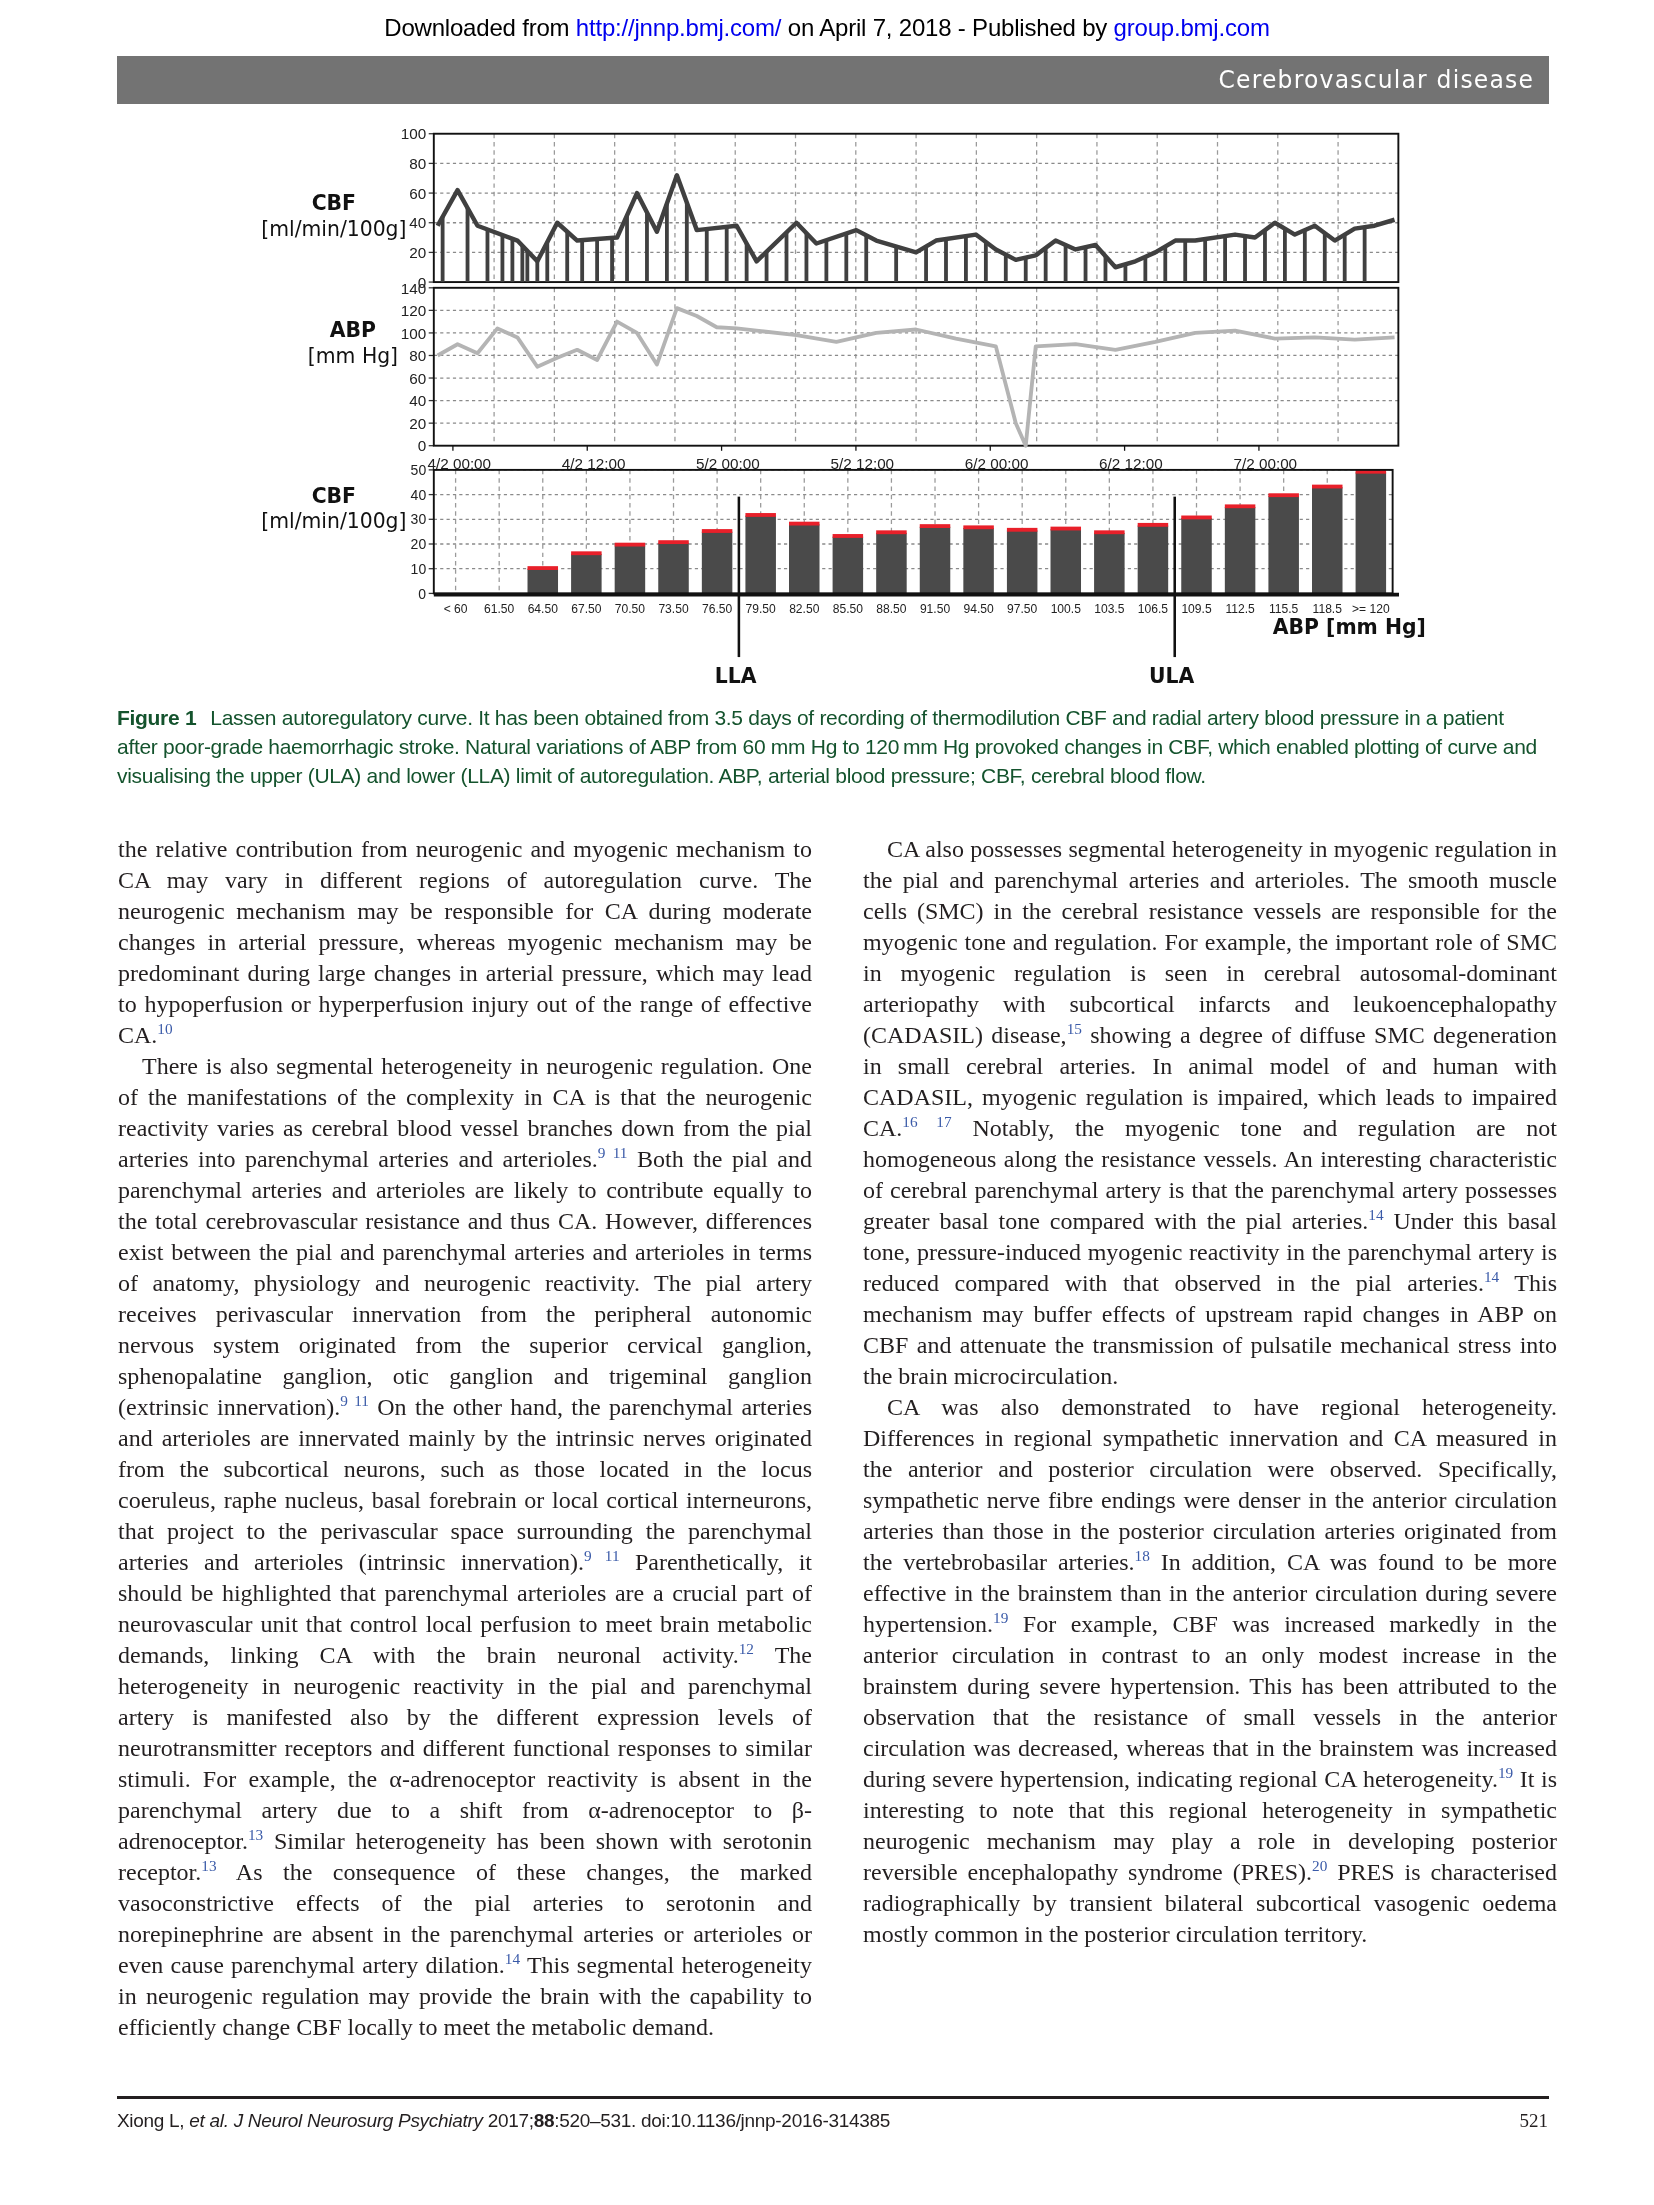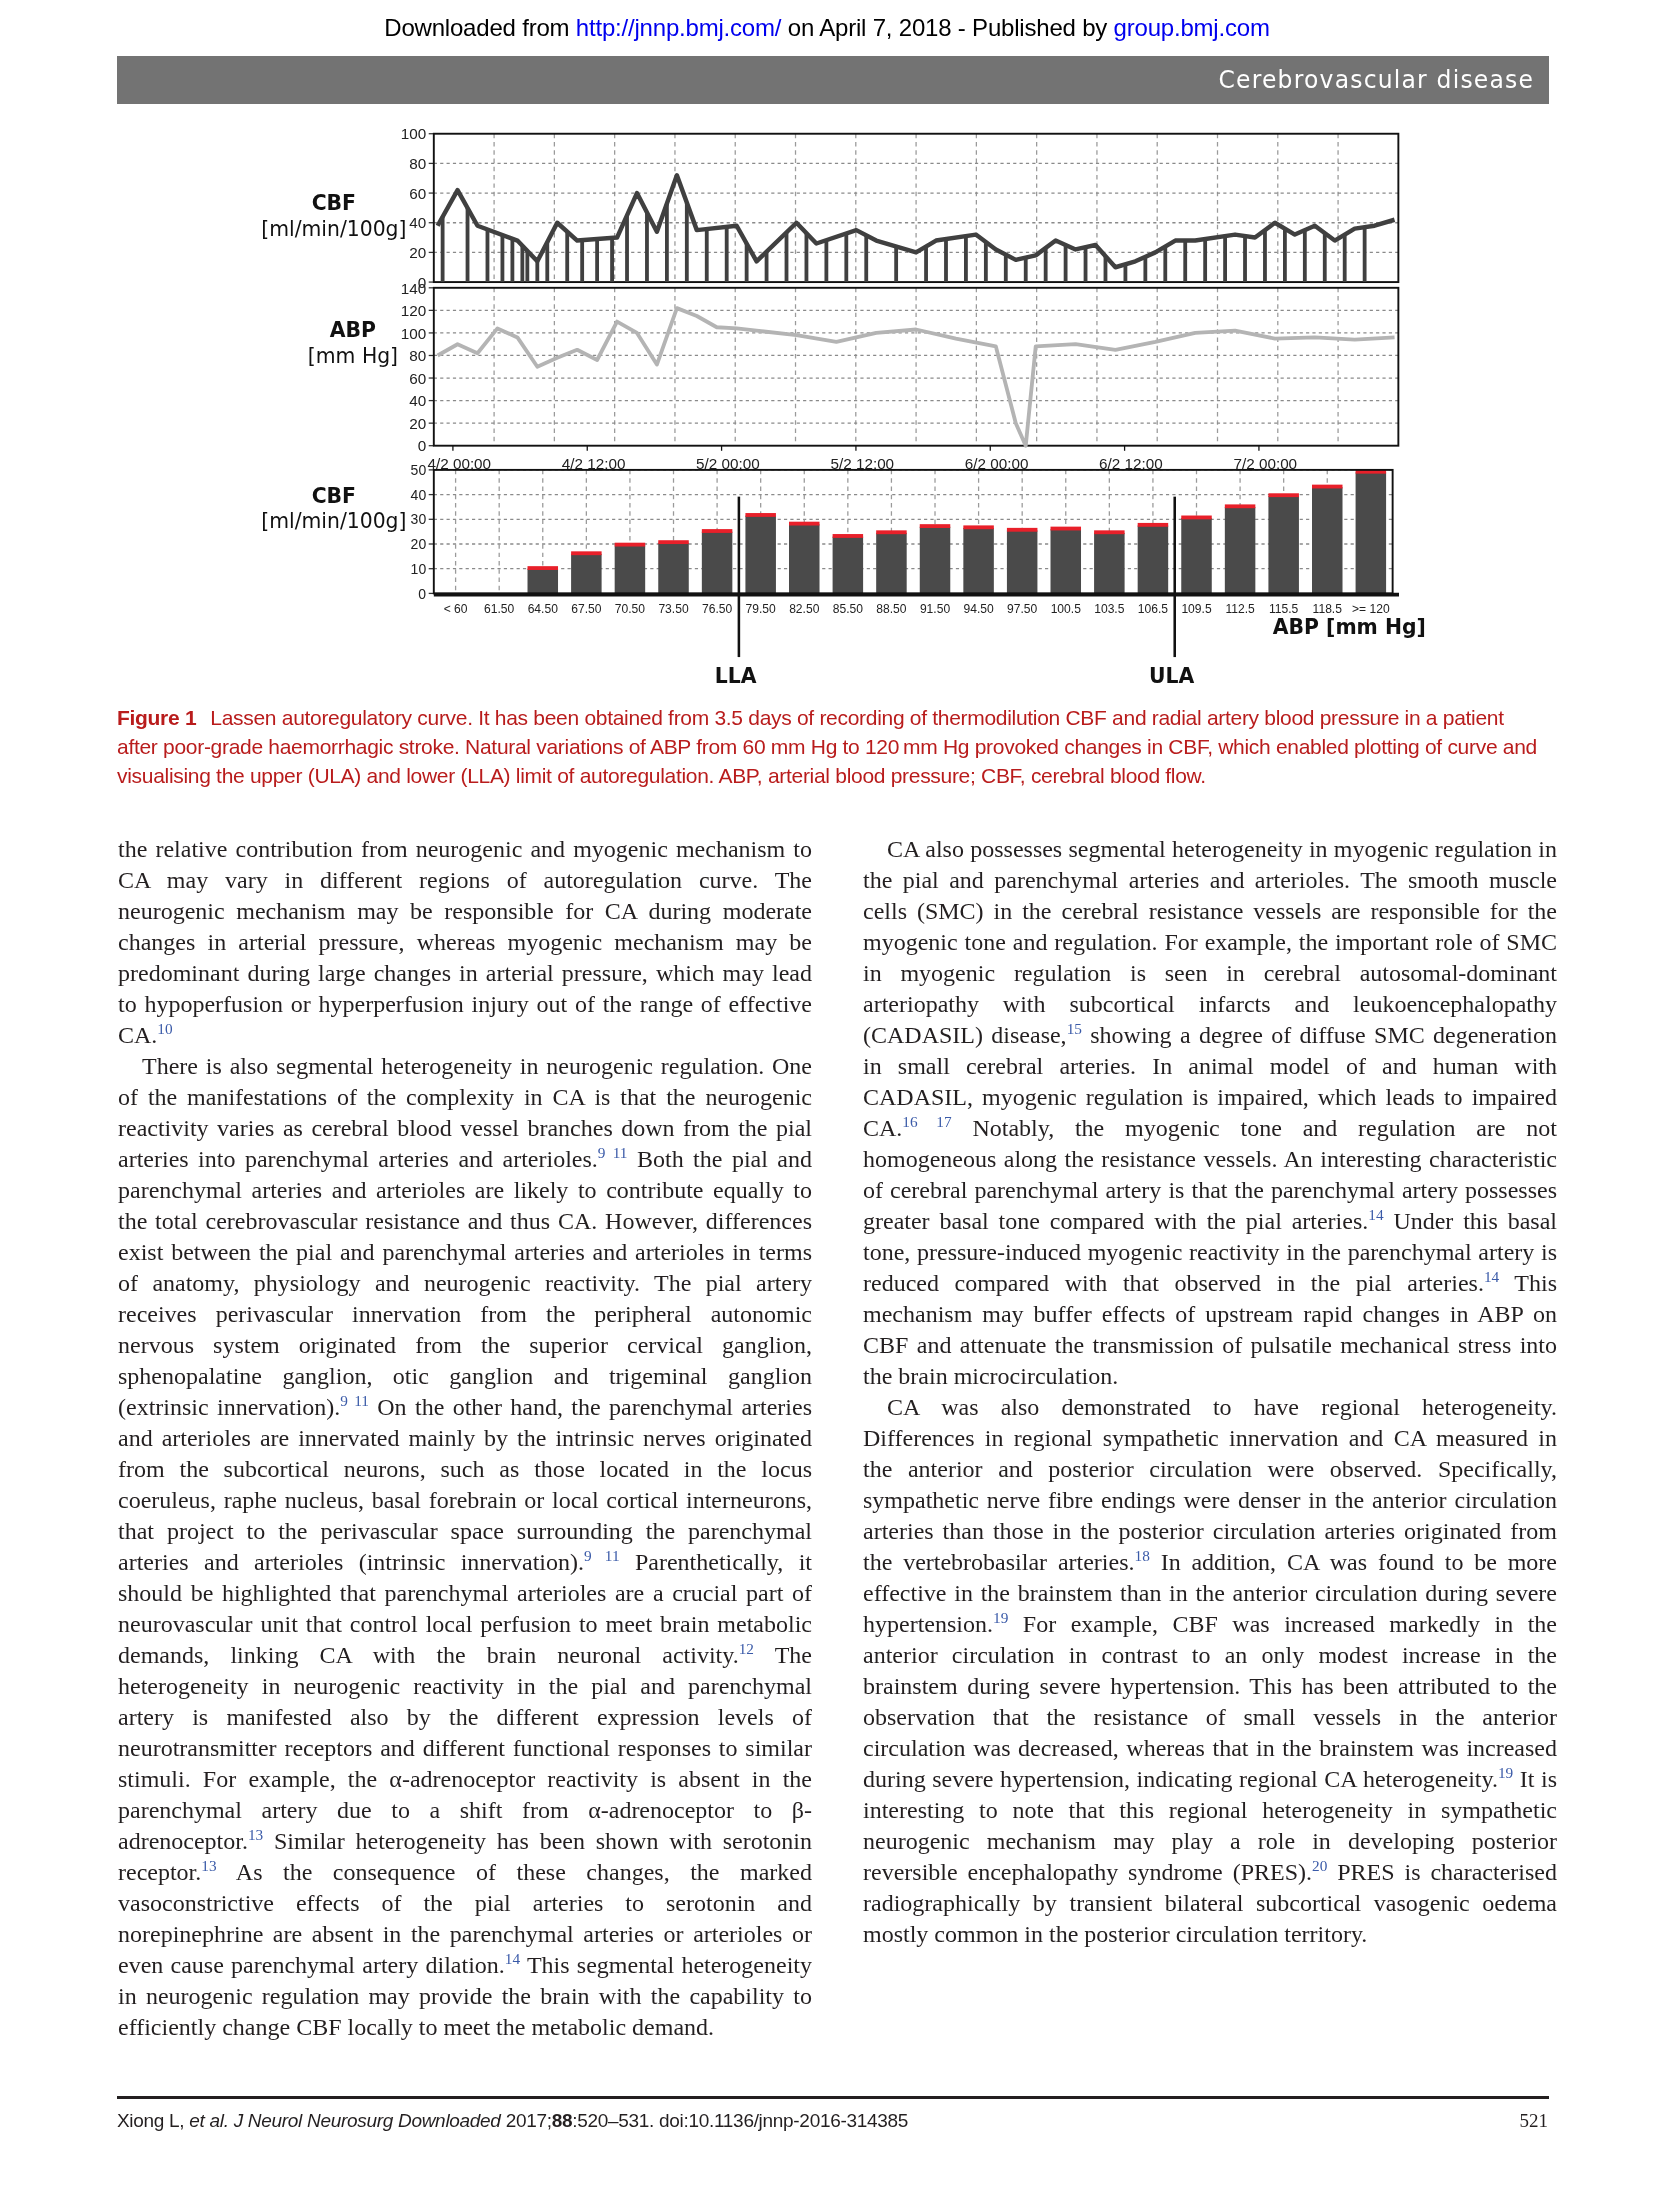--- a/index.html
+++ b/index.html
@@ -11,21 +11,21 @@
   .download-line a { color: #0000ee; text-decoration: none; }
 
   .section-banner { position: absolute; left: 117px; top: 56px; width: 1432px; height: 48px; background: #737373; }
   .section-banner span { position: absolute; right: 15.3px; top: 7.6px; font-family: "DejaVu Sans", sans-serif;
     font-size: 25.5px; color: #ffffff; letter-spacing: 1.3px; transform: scaleX(0.92); transform-origin: right center; }
 
   .figure { position: absolute; left: 117px; top: 121px; width: 1432px; height: 573px; }
   .fig-svg { position: absolute; left: 0; top: 0; }
 
   .caption { position: absolute; left: 117px; top: 703px; width: 1432px; font-family: "Liberation Sans", sans-serif;
-    font-size: 21px; line-height: 29px; color: #b91c1c; letter-spacing: -0.3px; }
+    font-size: 21px; line-height: 29px; color: #14532d; letter-spacing: -0.3px; }
   .caption .fig-label { font-weight: bold; margin-right: 14px; }
 
   .col { position: absolute; top: 834px; width: 694px; font-size: 24px; line-height: 31px; text-align: justify;
     hyphens: none; color: #231f20; }
   .col-left { left: 118px; }
   .col-right { left: 855px; margin-left: 8px; }
   .col p { text-indent: 0; }
   .col p.indent { text-indent: 24px; }
   sup.ref { color: #3a5aa8; font-size: 15.3px; vertical-align: 9px; line-height: 0; }
 
@@ -318,16 +318,16 @@
     <p>the relative contribution from neurogenic and myogenic mechanism to CA may vary in different regions of autoregulation curve. The neurogenic mechanism may be responsible for CA during moderate changes in arterial pressure, whereas myogenic mechanism may be predominant during large changes in arterial pressure, which may lead to hypoperfusion or hyperperfusion injury out of the range of effective CA.<sup class="ref">10</sup></p>
     <p class="indent">There is also segmental heterogeneity in neurogenic regulation. One of the manifestations of the complexity in CA is that the neurogenic reactivity varies as cerebral blood vessel branches down from the pial arteries into parenchymal arteries and arterioles.<sup class="ref">9 11</sup> Both the pial and parenchymal arteries and arterioles are likely to contribute equally to the total cerebrovascular resistance and thus CA. However, differences exist between the pial and parenchymal arteries and arterioles in terms of anatomy, physiology and neurogenic reactivity. The pial artery receives perivascular innervation from the peripheral autonomic nervous system originated from the superior cervical ganglion, sphenopalatine ganglion, otic ganglion and trigeminal ganglion (extrinsic innervation).<sup class="ref">9 11</sup> On the other hand, the parenchymal arteries and arterioles are innervated mainly by the intrinsic nerves originated from the subcortical neurons, such as those located in the locus coeruleus, raphe nucleus, basal forebrain or local cortical interneurons, that project to the perivascular space surrounding the parenchymal arteries and arterioles (intrinsic innervation).<sup class="ref">9 11</sup> Parenthetically, it should be highlighted that parenchymal arterioles are a crucial part of neurovascular unit that control local perfusion to meet brain metabolic demands, linking CA with the brain neuronal activity.<sup class="ref">12</sup> The heterogeneity in neurogenic reactivity in the pial and parenchymal artery is manifested also by the different expression levels of neurotransmitter receptors and different functional responses to similar stimuli. For example, the α-adrenoceptor reactivity is absent in the parenchymal artery due to a shift from α-adrenoceptor to β-adrenoceptor.<sup class="ref">13</sup> Similar heterogeneity has been shown with serotonin receptor.<sup class="ref">13</sup> As the consequence of these changes, the marked vasoconstrictive effects of the pial arteries to serotonin and norepinephrine are absent in the parenchymal arteries or arterioles or even cause parenchymal artery dilation.<sup class="ref">14</sup> This segmental heterogeneity in neurogenic regulation may provide the brain with the capability to efficiently change CBF locally to meet the metabolic demand.</p>
   </div>
 <div class="col col-right" id="col-right">
     <p class="indent">CA also possesses segmental heterogeneity in myogenic regulation in the pial and parenchymal arteries and arterioles. The smooth muscle cells (SMC) in the cerebral resistance vessels are responsible for the myogenic tone and regulation. For example, the important role of SMC in myogenic regulation is seen in cerebral autosomal-dominant arteriopathy with subcortical infarcts and leukoencephalopathy (CADASIL) disease,<sup class="ref">15</sup> showing a degree of diffuse SMC degeneration in small cerebral arteries. In animal model of and human with CADASIL, myogenic regulation is impaired, which leads to impaired CA.<sup class="ref">16 17</sup> Notably, the myogenic tone and regulation are not homogeneous along the resistance vessels. An interesting characteristic of cerebral parenchymal artery is that the parenchymal artery possesses greater basal tone compared with the pial arteries.<sup class="ref">14</sup> Under this basal tone, pressure-induced myogenic reactivity in the parenchymal artery is reduced compared with that observed in the pial arteries.<sup class="ref">14</sup> This mechanism may buffer effects of upstream rapid changes in ABP on CBF and attenuate the transmission of pulsatile mechanical stress into the brain microcirculation.</p>
     <p class="indent">CA was also demonstrated to have regional heterogeneity. Differences in regional sympathetic innervation and CA measured in the anterior and posterior circulation were observed. Specifically, sympathetic nerve fibre endings were denser in the anterior circulation arteries than those in the posterior circulation arteries originated from the vertebrobasilar arteries.<sup class="ref">18</sup> In addition, CA was found to be more effective in the brainstem than in the anterior circulation during severe hypertension.<sup class="ref">19</sup> For example, CBF was increased markedly in the anterior circulation in contrast to an only modest increase in the brainstem during severe hypertension. This has been attributed to the observation that the resistance of small vessels in the anterior circulation was decreased, whereas that in the brainstem was increased during severe hypertension, indicating regional CA heterogeneity.<sup class="ref">19</sup> It is interesting to note that this regional heterogeneity in sympathetic neurogenic mechanism may play a role in developing posterior reversible encephalopathy syndrome (PRES).<sup class="ref">20</sup> PRES is characterised radiographically by transient bilateral subcortical vasogenic oedema mostly common in the posterior circulation territory.</p>
   </div>
 
 <div class="footer-rule"></div>
 <div class="footer-cite">
-  <span>Xiong L, </span><i>et al</i><i>. J Neurol Neurosurg Downloaded</i><span> 2017;</span><b>88</b><span>:520–531. doi:10.1136/jnnp-2016-314385</span>
+  <span>Xiong L, </span><i>et al</i><i>. J Neurol Neurosurg Psychiatry</i><span> 2017;</span><b>88</b><span>:520–531. doi:10.1136/jnnp-2016-314385</span>
 </div>
 <div class="page-number">521</div>
 
 
 </body></html>

